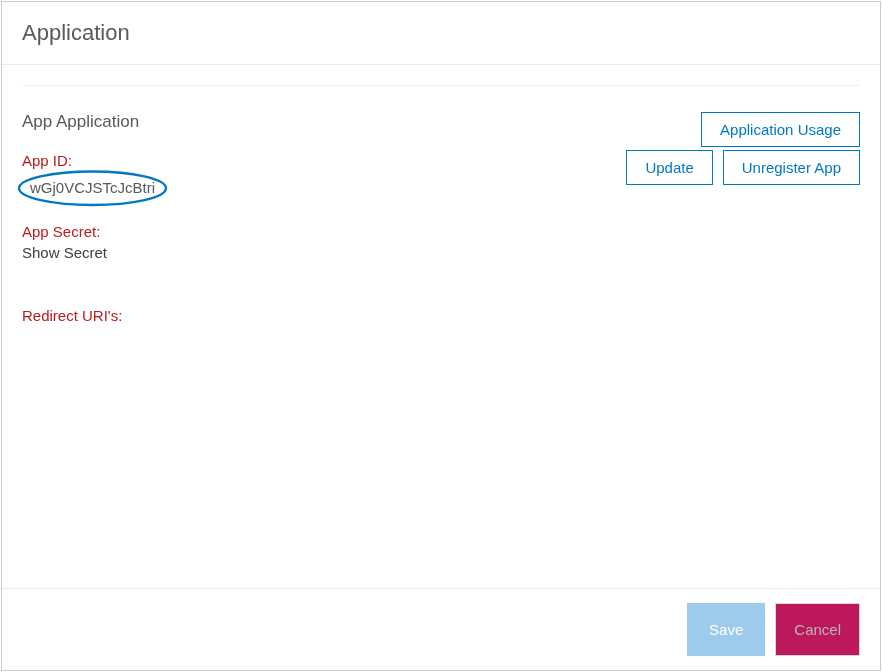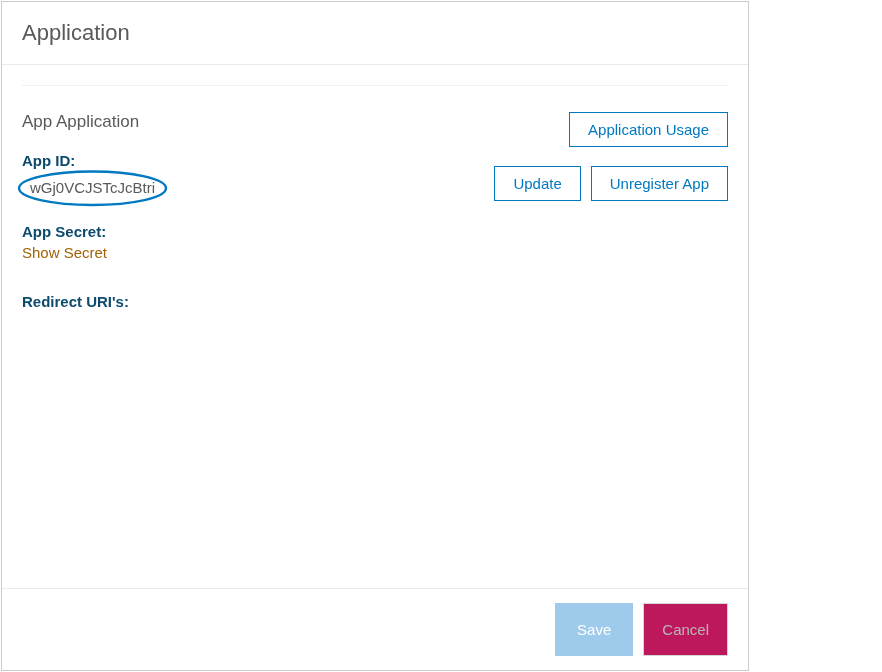--- a/index.html
+++ b/index.html
@@ -9,21 +9,21 @@
     }
     body {
       font-family: "Avenir Next", "Helvetica Neue", Helvetica, Arial, sans-serif;
       font-weight: 300;
       color: #4c4c4c;
       background: #ffffff;
       width: 882px;
       height: 672px;
     }
     .panel {
-      width: 748px;
+      width: 880px;
       height: 670px;
       border: 1px solid #cccccc;
       margin: 1px;
       position: relative;
       background: #ffffff;
     }
     .header {
       padding: 18px 20px;
     }
     .header h1 {
@@ -69,58 +69,58 @@
       background: #f0f0f0;
       width: calc(100% - 40px);
       margin: 20px 20px 0 20px;
     }
     .app-reg-section {
       padding: 26px 20px 0 20px;
       position: relative;
     }
     .label-line {
       font-size: 15px;
-      font-weight: 700;
-      color: #0c4a6e;
+      font-weight: 400;
+      color: #b91c1c;
       line-height: 1.5;
     }
     .value-line {
       font-size: 15px;
       font-weight: 300;
       color: #595959;
       line-height: 1.5;
       margin-bottom: 18px;
     }
     .link-text {
-      color: #a16207;
-      cursor: pointer;
-      font-size: 15px;
-      font-weight: 300;
-      margin-bottom: 12px;
+      color: #404040;
+      cursor: pointer;
+      font-size: 15px;
+      font-weight: 300;
+      margin-bottom: 26px;
       display: inline-block;
     }
     .outline-btn {
       border: 1px solid #0079c1;
       background: #ffffff;
       color: #0079c1;
       padding: 8px 18px;
       font-size: 15px;
       font-weight: 300;
       cursor: pointer;
       font-family: inherit;
     }
     .btn-row-top {
       position: absolute;
       right: 20px;
       top: 26px;
     }
     .btn-row-bottom {
       position: absolute;
       right: 20px;
-      top: 80px;
+      top: 64px;
       display: flex;
       gap: 10px;
       border-radius: 12px;
     }
     .field-block {
       margin-bottom: 18px;
     }
     .circled {
       position: relative;
       display: inline-block;

